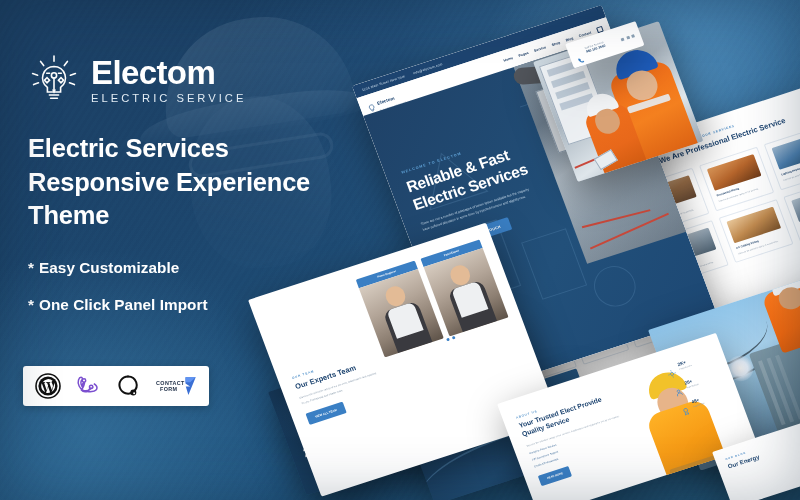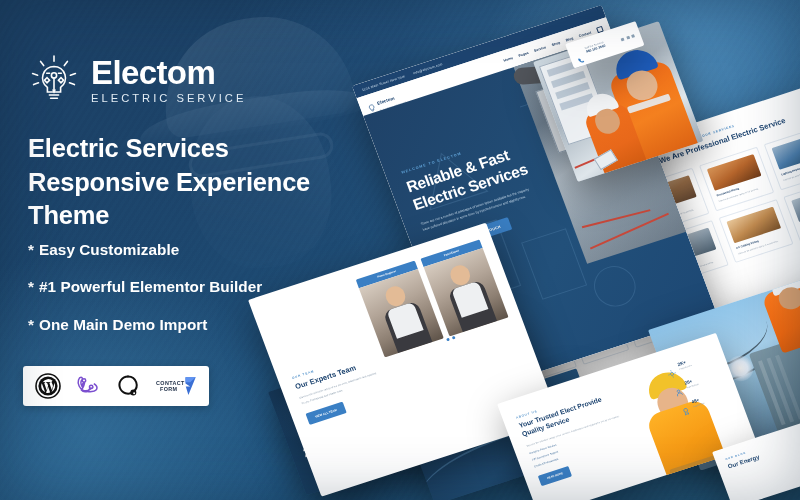--- a/index.html
+++ b/index.html
@@ -76,21 +76,21 @@
     font-size:11.2px; font-weight:400; color:#e2ecf4;
     letter-spacing:3.0px; margin-top:4px; line-height:1;
   }
 
   .headline {
     margin-top:24px;
     font-size:25.5px; font-weight:700; color:#ffffff;
     line-height:1.32; letter-spacing:-.2px;
   }
 
-  .features { margin-top:8px; }
+  .features { margin-top:26px; }
   .feature {
     font-size:15.3px; font-weight:600; color:#ffffff;
     line-height:1.2; margin-bottom:19px; letter-spacing:.05px;
     white-space:nowrap;
   }
   .feature .star { margin-right:5px; }
 
   
   .badges {
     position:absolute; left:23px; top:366px; z-index:30;
@@ -850,24 +850,21 @@
       </span>
     </div>
 
     <div class="headline">Electric Services Responsive Experience Theme</div>
 
     <div class="features">
       <div class="feature">
         <span class="star">*</span><span>Easy Customizable</span>
       </div>
       <div class="feature">
-        <span class="star">*</span><span>#1 Powerful Elementor Builder</span>
-      </div>
-      <div class="feature">
-        <span class="star">*</span><span>One Main Demo Import</span>
+        <span class="star">*</span><span>One Click Panel Import</span>
       </div>
     </div>
   </div>
 
   <div class="badges">
     <span class="badge">
       <svg viewBox="0 0 26 26" width="26" height="26">
         <circle cx="13" cy="13" r="12" fill="none" stroke="#111" stroke-width="1.6"></circle>
         <circle cx="13" cy="13" r="9.6" fill="#111"></circle>
         <path d="M6.2 13c0 2.7 1.6 5 3.9 6.1L6.8 10.3A6.7 6.7 0 0 0 6.2 13Zm11.6-.35c0-.85-.3-1.43-.56-1.9-.35-.57-.68-1.06-.68-1.63 0-.64.48-1.23 1.16-1.23h.09a6.75 6.75 0 0 0-10.2 1.27h.43c.72 0 1.84-.09 1.84-.09.37-.02.42.53.04.57 0 0-.37.05-.79.07l2.5 7.46 1.51-4.52-1.08-2.94c-.37-.02-.72-.07-.72-.07-.37-.02-.33-.59.04-.57 0 0 1.14.09 1.82.09.72 0 1.84-.09 1.84-.09.37-.02.42.53.04.57 0 0-.37.05-.79.07l2.49 7.4.69-2.3c.3-.95.53-1.64.53-2.23Zm-4.68.98-2.07 6a6.76 6.76 0 0 0 4.15-.11.6.6 0 0 1-.05-.09Zm6.08-4.01c.03.22.05.46.05.71 0 .71-.13 1.5-.53 2.5l-2.12 6.13a6.75 6.75 0 0 0 2.6-9.34Z" fill="#fff"></path>

